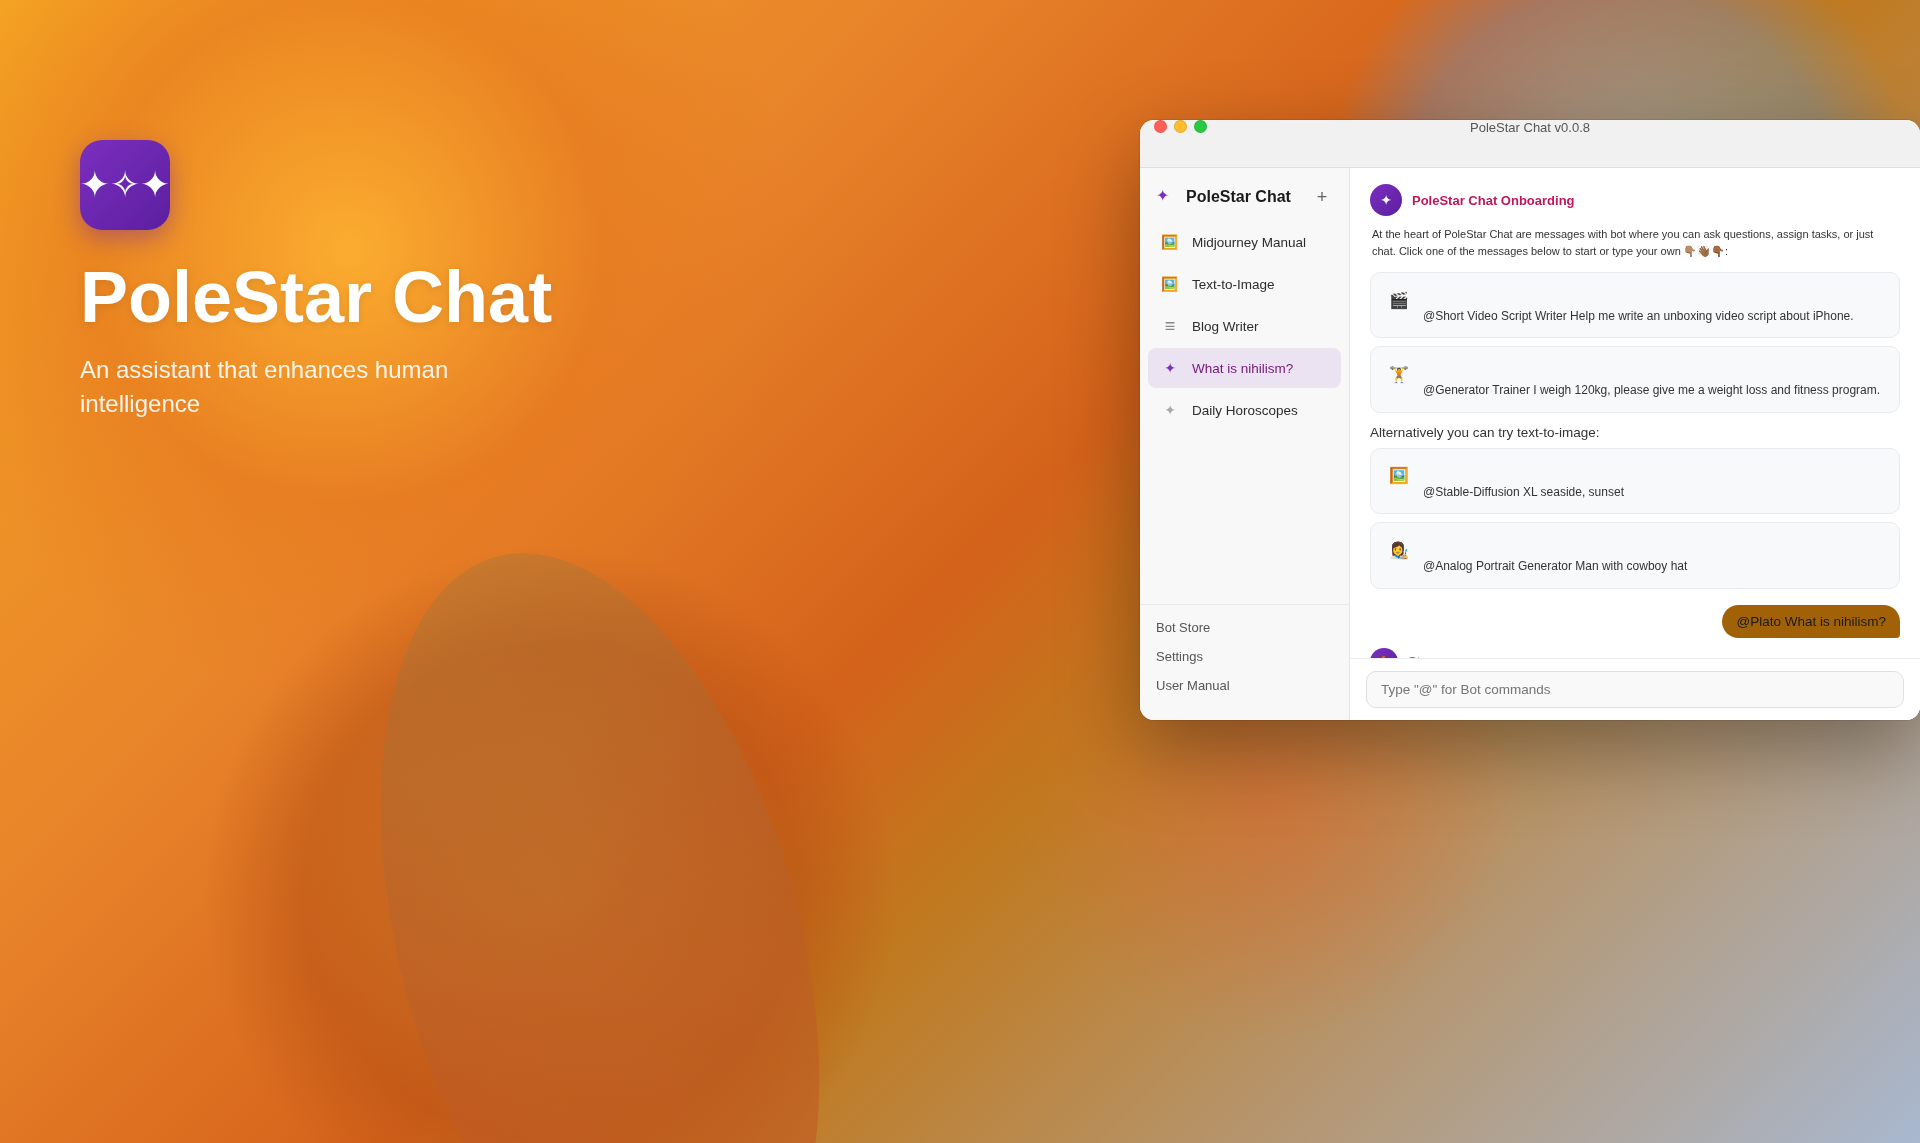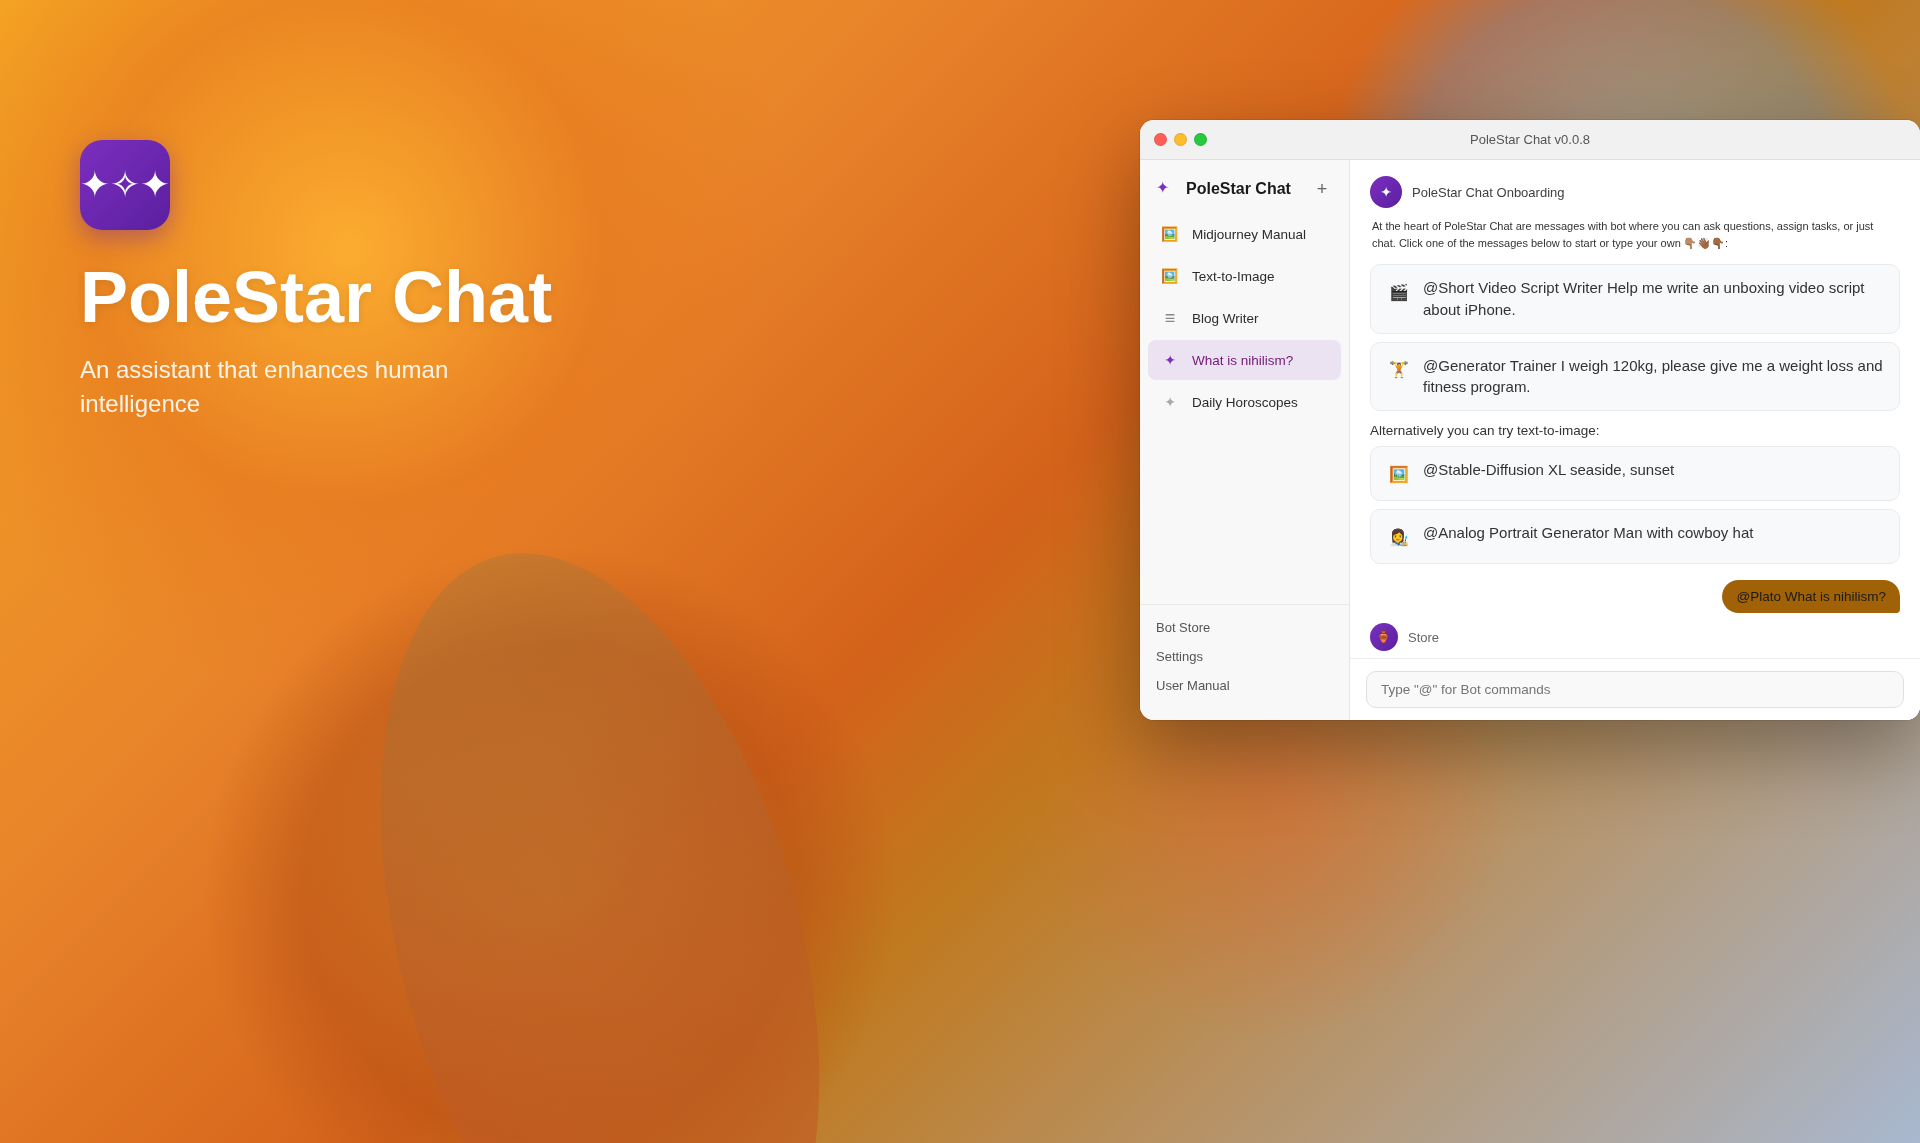--- a/index.html
+++ b/index.html
@@ -124,24 +124,24 @@
       background: rgba(255,255,255,0.95);
       border-radius: 14px 14px 14px 14px;
       box-shadow: 0 30px 80px rgba(0,0,0,0.35), 0 0 0 1px rgba(0,0,0,0.08);
       overflow: hidden;
       display: flex;
       flex-direction: column;
     }
 
     
     .title-bar {
-      height: 40px;
+      height: 48px;
       background: rgba(240,240,240,0.95);
       display: flex;
-      align-items: center;
+      align-items: flex-start;
       padding: 0 14px;
       border-bottom: 1px solid rgba(0,0,0,0.08);
       position: relative;
       flex-shrink: 0;
     }
 
     .traffic-lights {
       display: flex;
       gap: 7px;
       align-items: center;
@@ -307,22 +307,22 @@
       display: flex;
       align-items: center;
       justify-content: center;
       color: white;
       font-size: 14px;
       flex-shrink: 0;
     }
 
     .onboarding-title {
       font-size: 13px;
-      font-weight: 400;
-      color: #404040;
+      font-weight: 700;
+      color: #be185d;
     }
 
     .onboarding-text {
       font-size: 11px;
       color: #333;
       line-height: 1.55;
       margin-bottom: 12px;
       padding: 0 2px;
     }
 
@@ -344,23 +344,24 @@
       border-radius: 6px;
       display: flex;
       align-items: center;
       justify-content: center;
       font-size: 16px;
       flex-shrink: 0;
       margin-top: 1px;
     }
 
     .suggestion-text {
-      font-size: 15px;
+      font-size: 12px;
       color: #333;
       line-height: 1.45;
+      margin-top: 23px;
     }
 
     .suggestion-section-label {
       font-size: 13.5px;
       color: #333;
       margin: 12px 0 8px 0;
     }
 
     
     .user-message-row {

